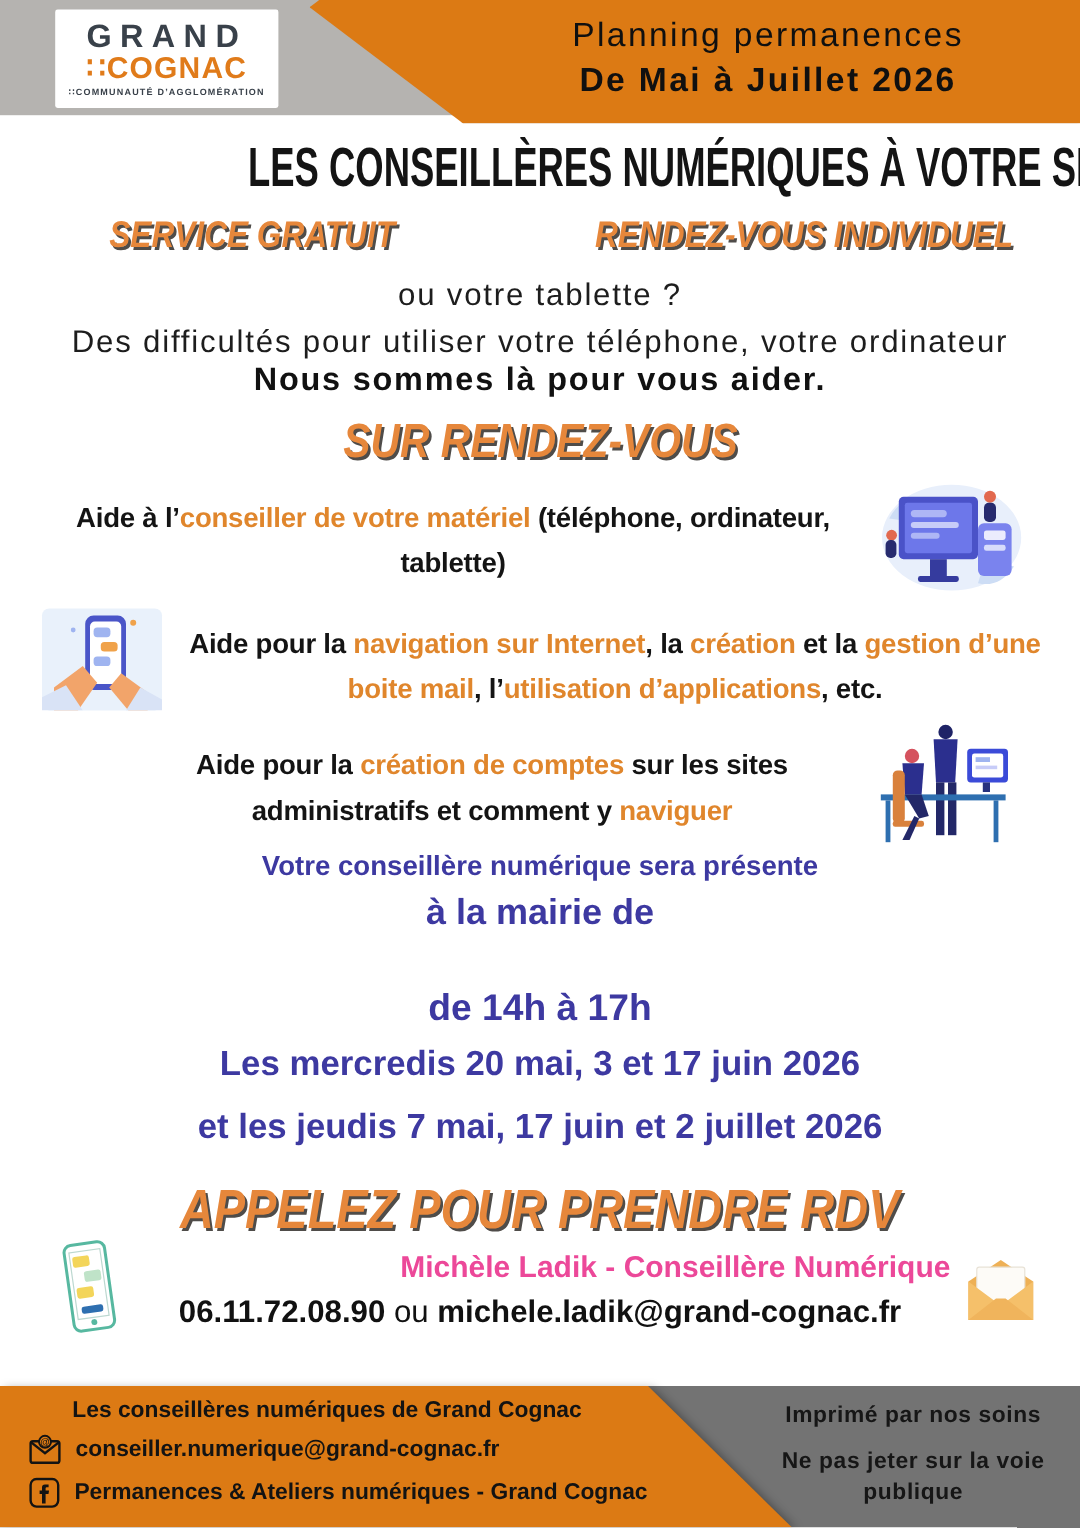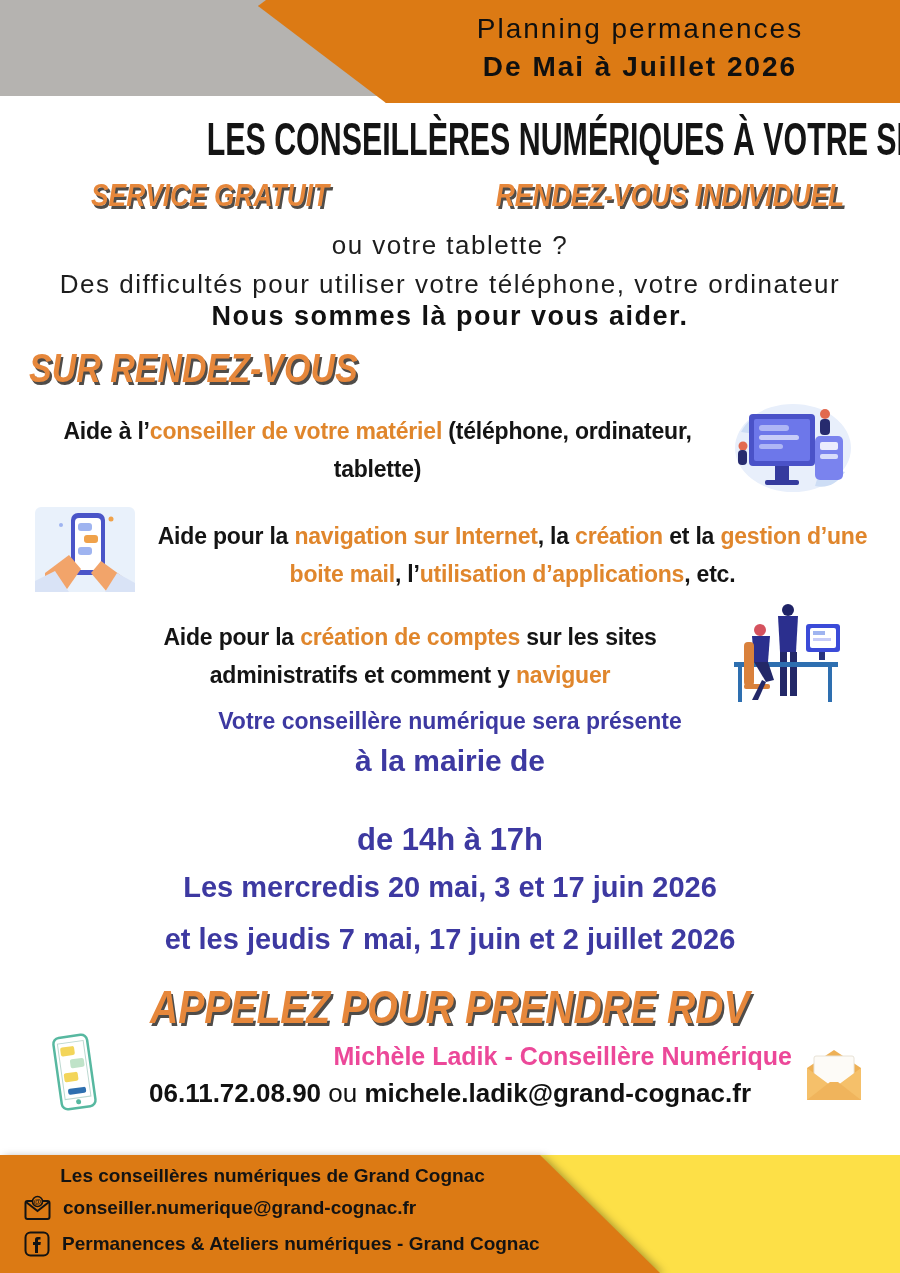--- a/index.html
+++ b/index.html
@@ -28,21 +28,21 @@
   .impact { display:inline-block; font-style:italic; font-weight:800; color:#e6873b;
     text-shadow:2.5px 2.5px 0 #4f4c49; transform:scaleX(.85); transform-origin:center; white-space:nowrap; }
   .badge-left  { position:absolute; top:178px; left:0;  width:420px; text-align:center; }
   .badge-right { position:absolute; top:178px; left:460px; width:420px; text-align:center; }
   .badge-left .impact, .badge-right .impact { font-size:31px; }
 
   .intro { position:absolute; top:226px; left:0; width:900px; text-align:center; color:#1d1d1d;
     font-size:26px; letter-spacing:1.5px; line-height:39px; }
   .intro-bold { position:absolute; top:301px; left:0; width:900px; text-align:center; color:#111;
     font-size:27px; font-weight:bold; letter-spacing:1.5px; }
-  .rdv-heading { position:absolute; top:346px; left:0; width:900px; }
+  .rdv-heading { position:absolute; top:346px; left:0; width:900px; text-align:center; }
   .rdv-heading .impact { font-size:40px; }
 
   
   .item-text { position:absolute; font-size:23px; font-weight:bold; color:#141414;
     line-height:38px; text-align:center; letter-spacing:-.2px; }
   .seg-orange { color:#e0862c; }
   .item1-text { top:412px; left:55px;  width:645px; }
   .item2-text { top:517px; left:140px; width:745px; }
   .item3-text { top:618px; left:115px; width:590px; }
   .illu { position:absolute; }
@@ -68,21 +68,21 @@
     font-size:25px; font-weight:bold; color:#ec4899; }
   .call-phone { position:absolute; top:1078px; left:0; width:900px; text-align:center;
     font-size:26px; color:#111; }
   .call-phone b { font-weight:bold; }
   .call-note { position:absolute; top:1118px; left:0; width:900px; text-align:center; }
   .call-note .impact { font-size:27px; text-shadow:2px 2px 0 #565350; }
   .illu-phone { top:1032px; left:46px; width:58px; height:88px; }
   .illu-env   { top:1048px; left:806px; width:56px; height:54px; }
 
   
-  .footer { position:absolute; top:1155px; left:0; width:900px; height:118px; background:#fde047; }
+  .footer { position:absolute; top:1155px; left:0; width:900px; height:118px; background:#737373; }
   .footer-orange-wrap { position:absolute; inset:0; filter:drop-shadow(4px 2px 4px rgba(0,0,0,.35)); }
   .footer-orange { position:absolute; inset:0; background:#dc7a14;
     clip-path:polygon(0 0, 540px 0, 660px 118px, 0 118px); }
   .f-title { position:absolute; top:10px; left:0; width:545px; text-align:center;
     font-size:19px; font-weight:bold; color:#131313; }
   .f-row { position:absolute; left:24px; display:flex; align-items:center; gap:12px;
     font-size:19px; font-weight:bold; color:#131313; }
   .f-row-mail { top:40px; }
   .f-row-fb { top:76px;align-items:center; }
   .f-right { position:absolute; top:14px; left:632px; width:258px; text-align:center;
@@ -91,20 +91,25 @@
 
   svg { display:block; }
 </style>
 </head>
 <body>
 
 <div class="page">
 
   <div class="header-gray"></div>
   <div class="header-orange"></div>
+  <div class="logo-card">
+    <div class="logo-grand">GRAND</div>
+    <div class="logo-cognac">∷COGNAC</div>
+    <div class="logo-tag">∷COMMUNAUTÉ D’AGGLOMÉRATION</div>
+  </div>
   <div class="banner-text">
     <div class="l1">Planning permanences</div>
     <div class="l2">De Mai à Juillet 2026</div>
   </div>
 
   <div class="main-title">
     <span>LES CONSEILLÈRES NUMÉRIQUES À VOTRE SERVICE</span>
   </div>
   <div class="badge-left">
     <span class="impact">SERVICE GRATUIT</span>
@@ -248,15 +253,22 @@
     </div>
     <div class="f-row f-row-fb">
       <span>
         <svg width="26" height="26" viewBox="0 0 26 26">
           <rect x="1.5" y="1.5" width="23" height="23" rx="5" fill="none" stroke="#131313" stroke-width="2"></rect>
           <path d="M16.5 6 h-3 c-1.7 0 -2.5 1 -2.5 2.6 V11 h-2 v3 h2 v8 h3 v-8 h2.4 l.5 -3 H14 V9.2 c0 -.5 .3 -.8 .9 -.8 h1.6 Z" fill="#131313"></path>
         </svg>
       </span>
       <span>Permanences &amp; Ateliers numériques - Grand Cognac</span>
     </div>
+    <div class="f-right">
+      <div>Imprimé par nos soins</div>
+      <div class="r2">
+        <div>Ne pas jeter sur la voie</div>
+        <div>publique</div>
+      </div>
+    </div>
   </div>
 
 </div>
 
 </body></html>

